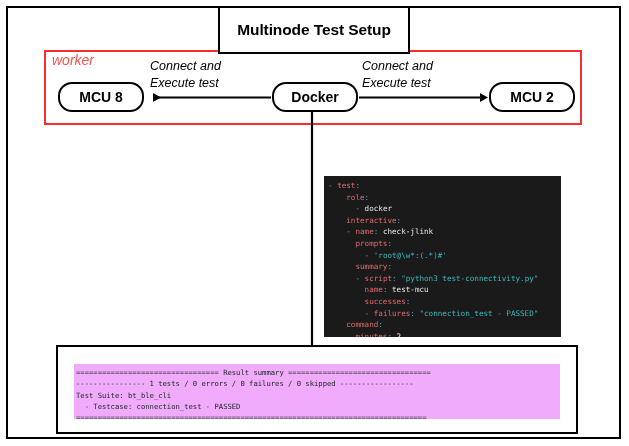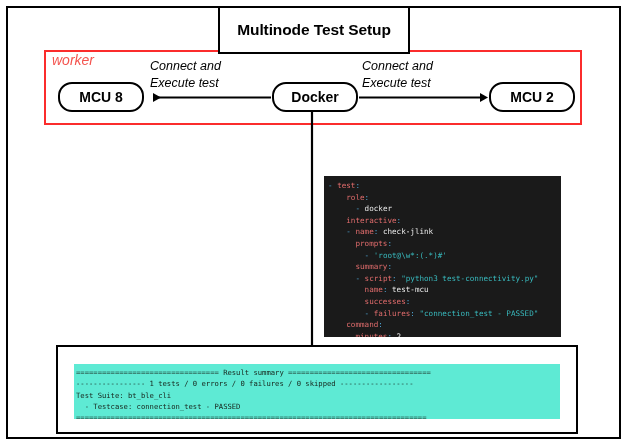--- a/index.html
+++ b/index.html
@@ -160,21 +160,21 @@
     background: #ffffff;
     box-sizing: border-box;
     z-index: 14;
   }
   .result-inner {
     position: absolute;
     left: 16px;
     top: 17px;
     width: 486px;
     height: 55px;
-    background: #5eead4;
+    background: #f0abfc;
     box-sizing: border-box;
     padding: 3px 0 3px 2px;
     overflow: hidden;
   }
   .result-inner pre {
     margin: 0;
     font-family: "DejaVu Sans Mono", "Liberation Mono", monospace;
     font-size: 7.2px;
     line-height: 11.3px;
     color: #16231a;

